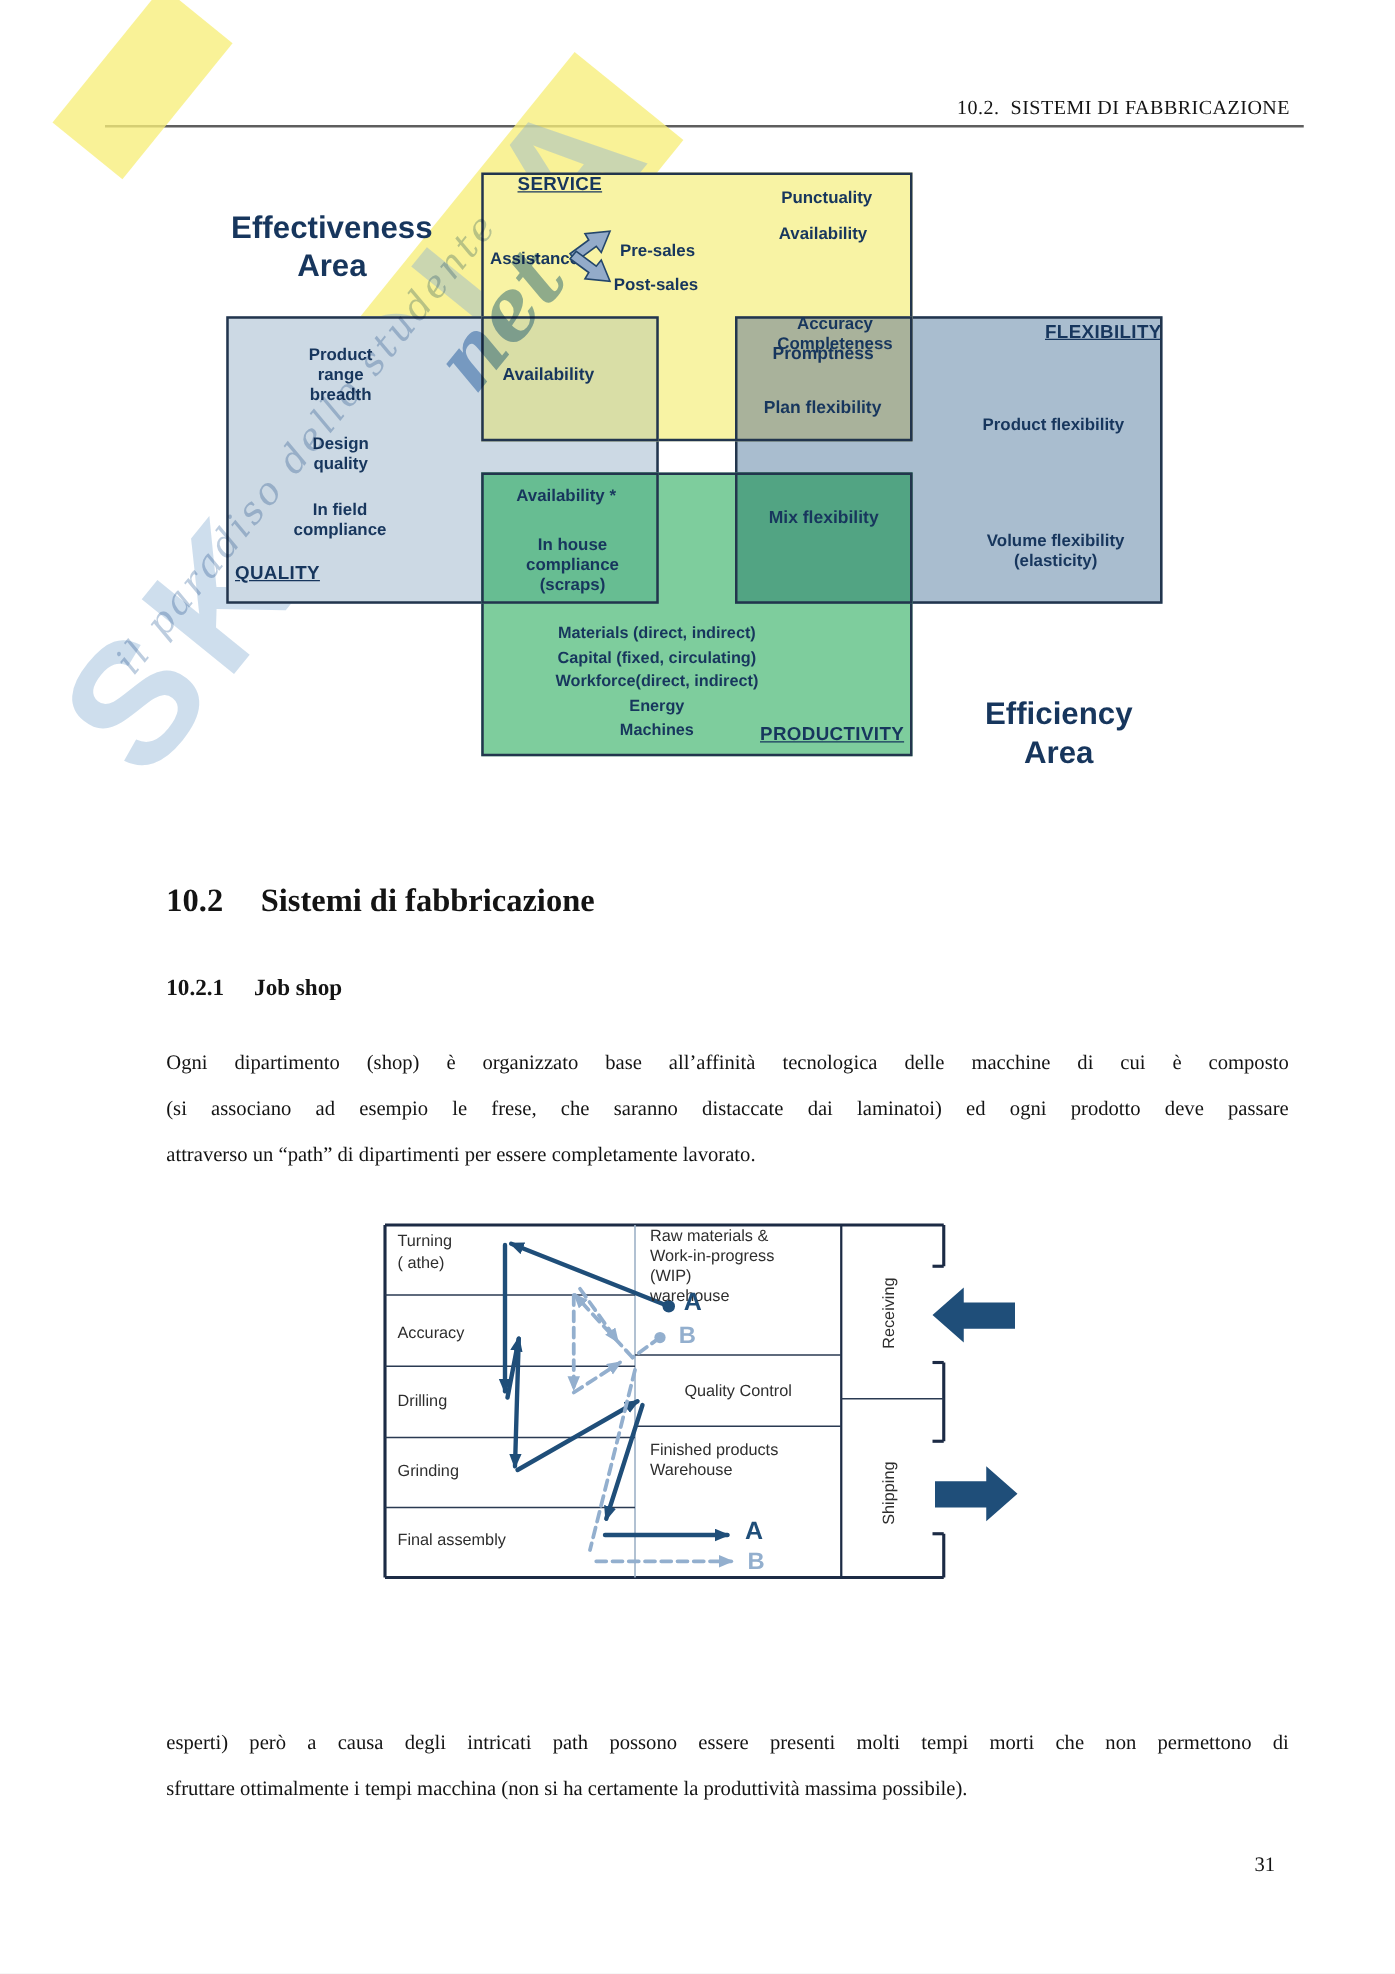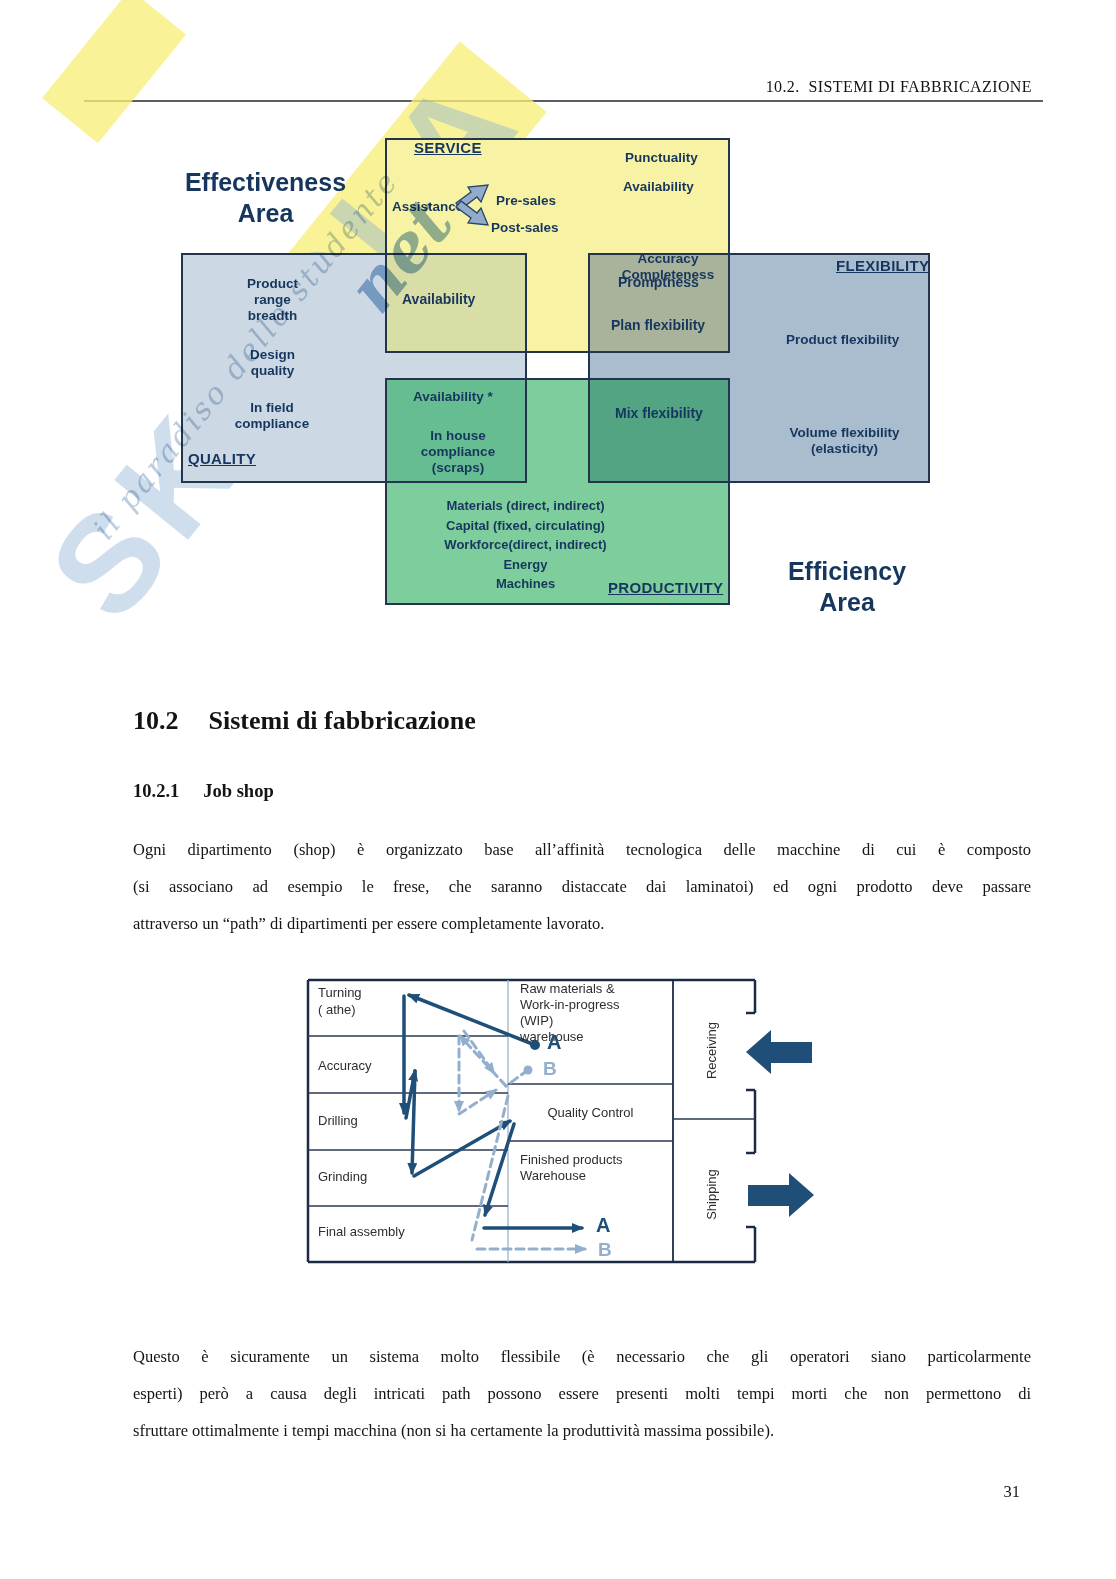--- a/index.html
+++ b/index.html
@@ -252,19 +252,18 @@
 Warehouse</div>
 
   <div class="js-label js-rot" style="left:651px; top:1042px; width:120px;">Receiving</div>
   <div class="js-label js-rot" style="left:651px; top:1186px; width:120px;">Shipping</div>
 
   <div class="js-ab ab-dark" style="left:547px; top:1031px;">A</div>
   <div class="js-ab ab-light" style="left:543px; top:1058px; font-size:19px;">B</div>
   <div class="js-ab ab-dark" style="left:596px; top:1214px;">A</div>
   <div class="js-ab ab-light" style="left:598px; top:1239px; font-size:19px;">B</div>
 
-  <div class="para-line serif" style="top:1347px;">Questo è sicuramente un sistema molto flessibile (è necessario che gli operatori siano particolarmente</div>
   <div class="para-line para-last serif" style="top:1421px;">sfruttare ottimalmente i tempi macchina (non si ha certamente la produttività massima possibile).</div>
   <div class="para-line serif" style="top:1384px;">esperti) però a causa degli intricati path possono essere presenti molti tempi morti che non permettono di</div>
 
   <div class="page-number serif">31</div>
 
 </div>
 
 </body></html>

